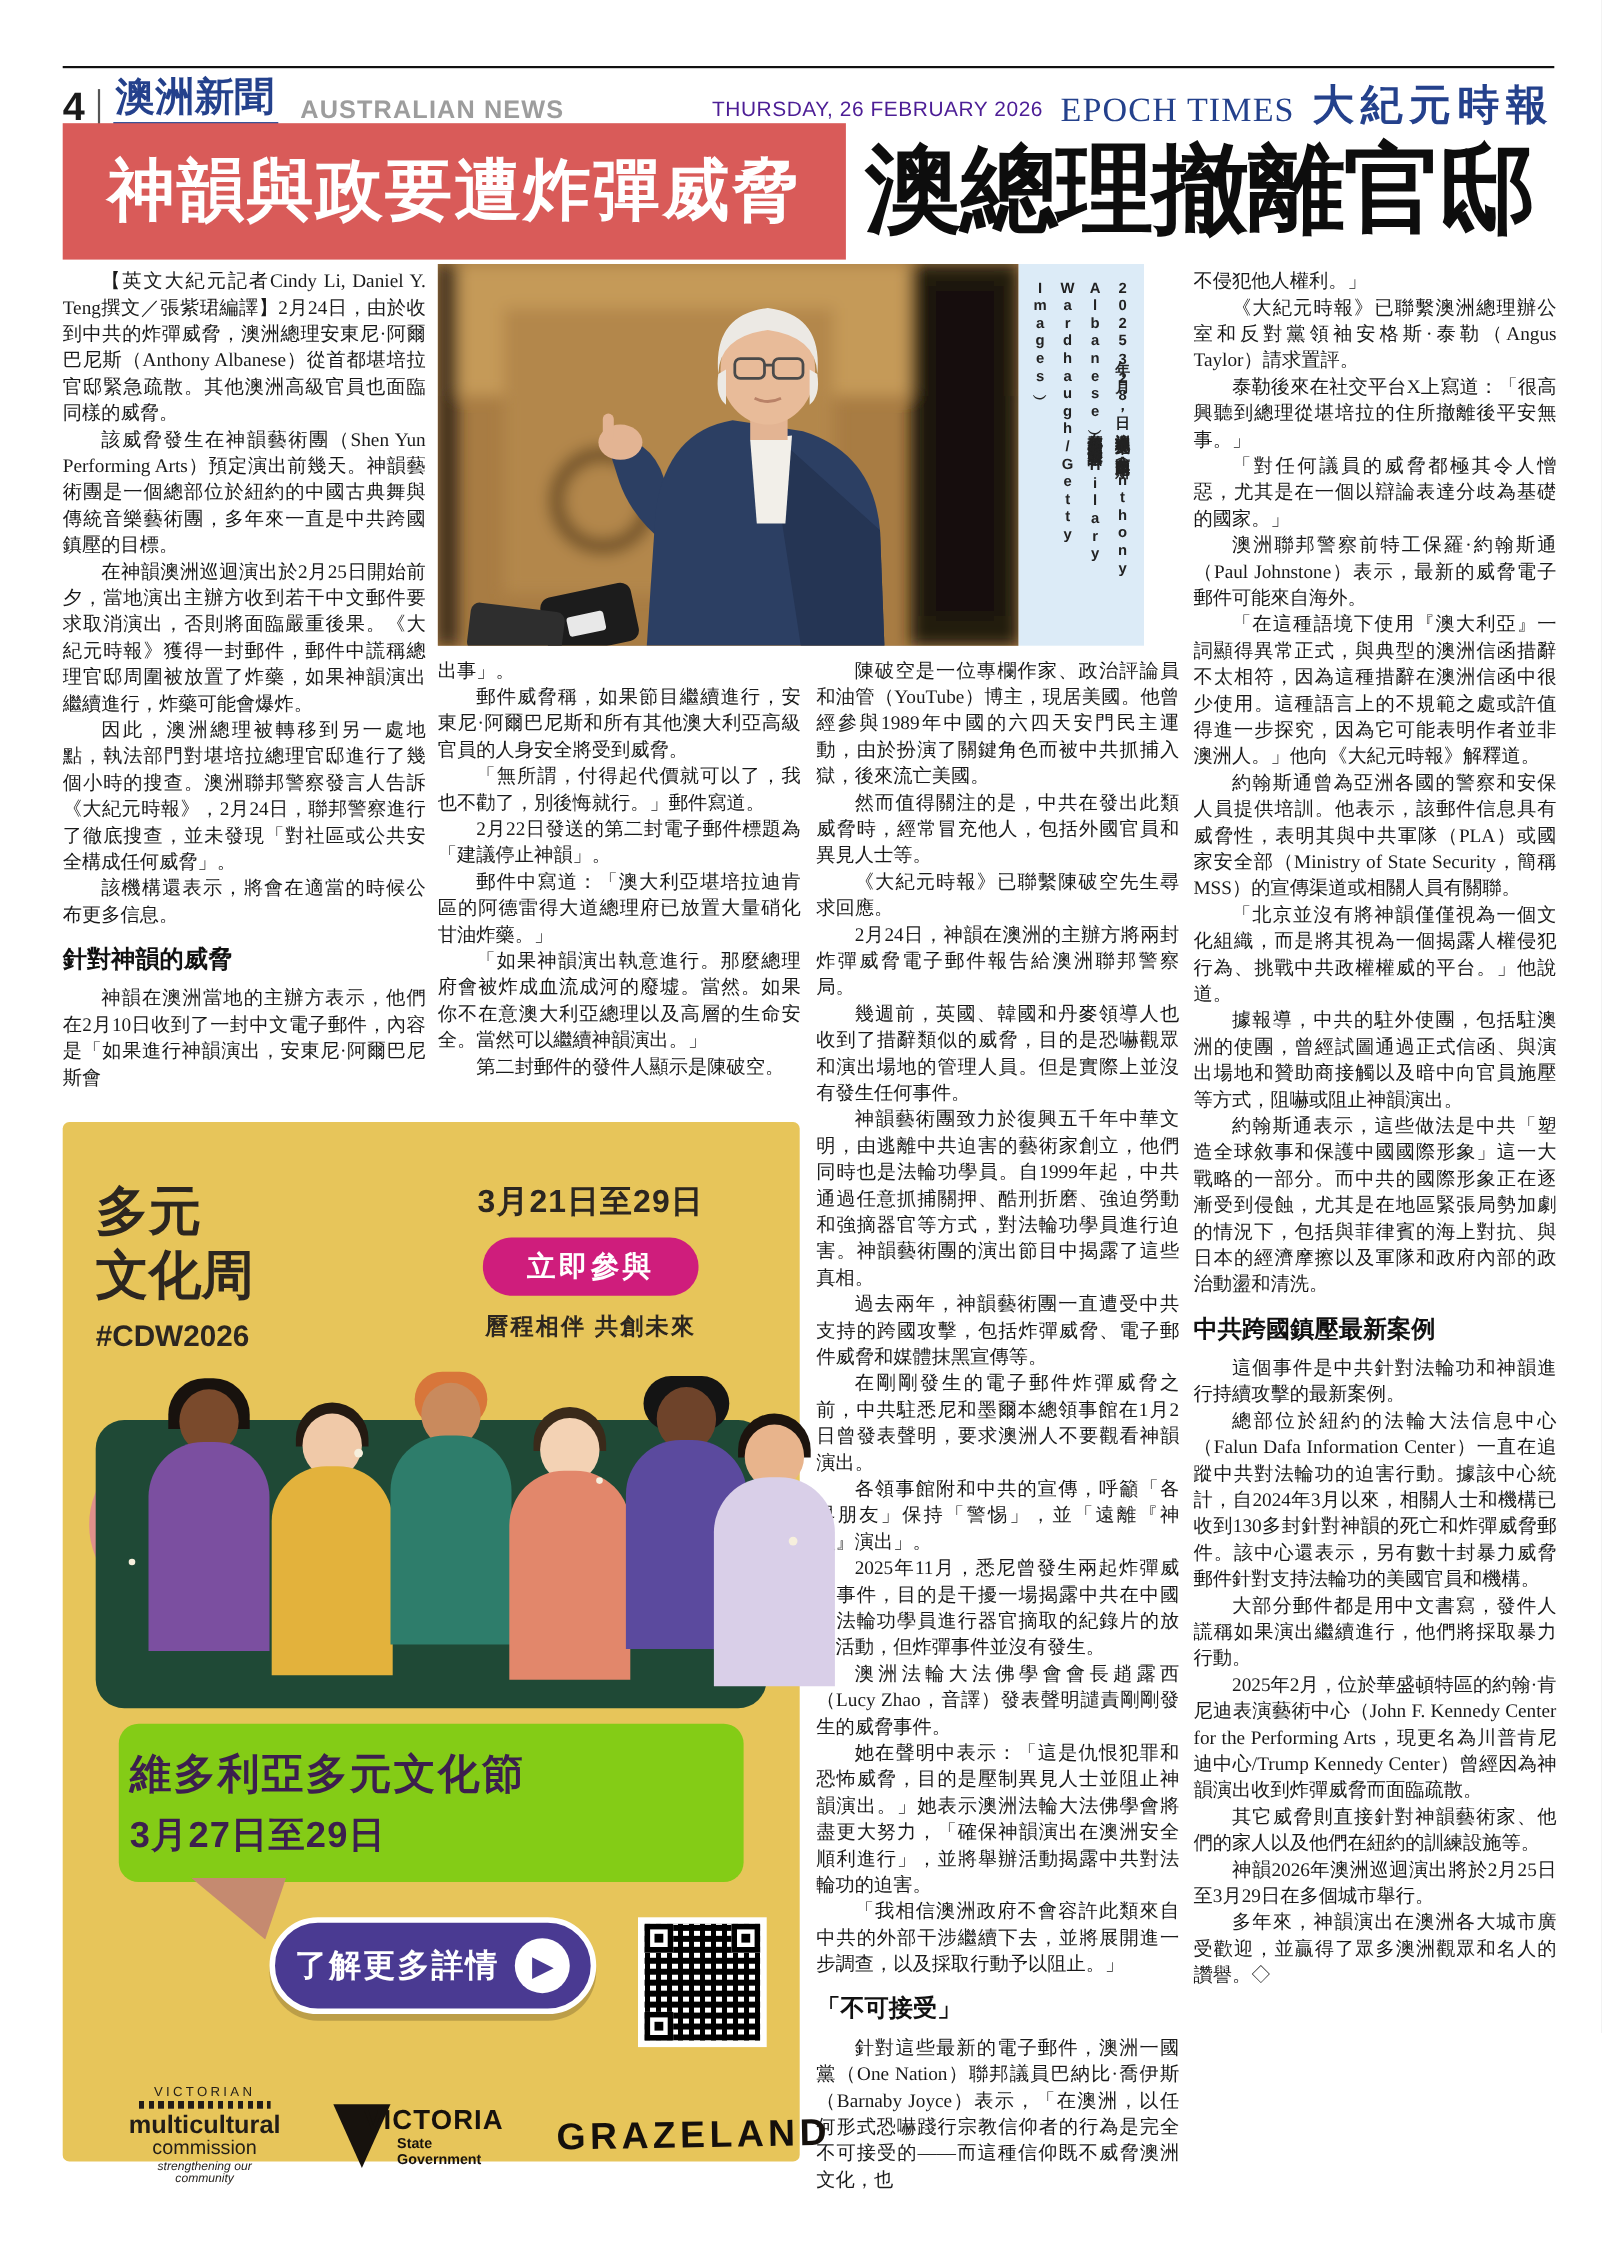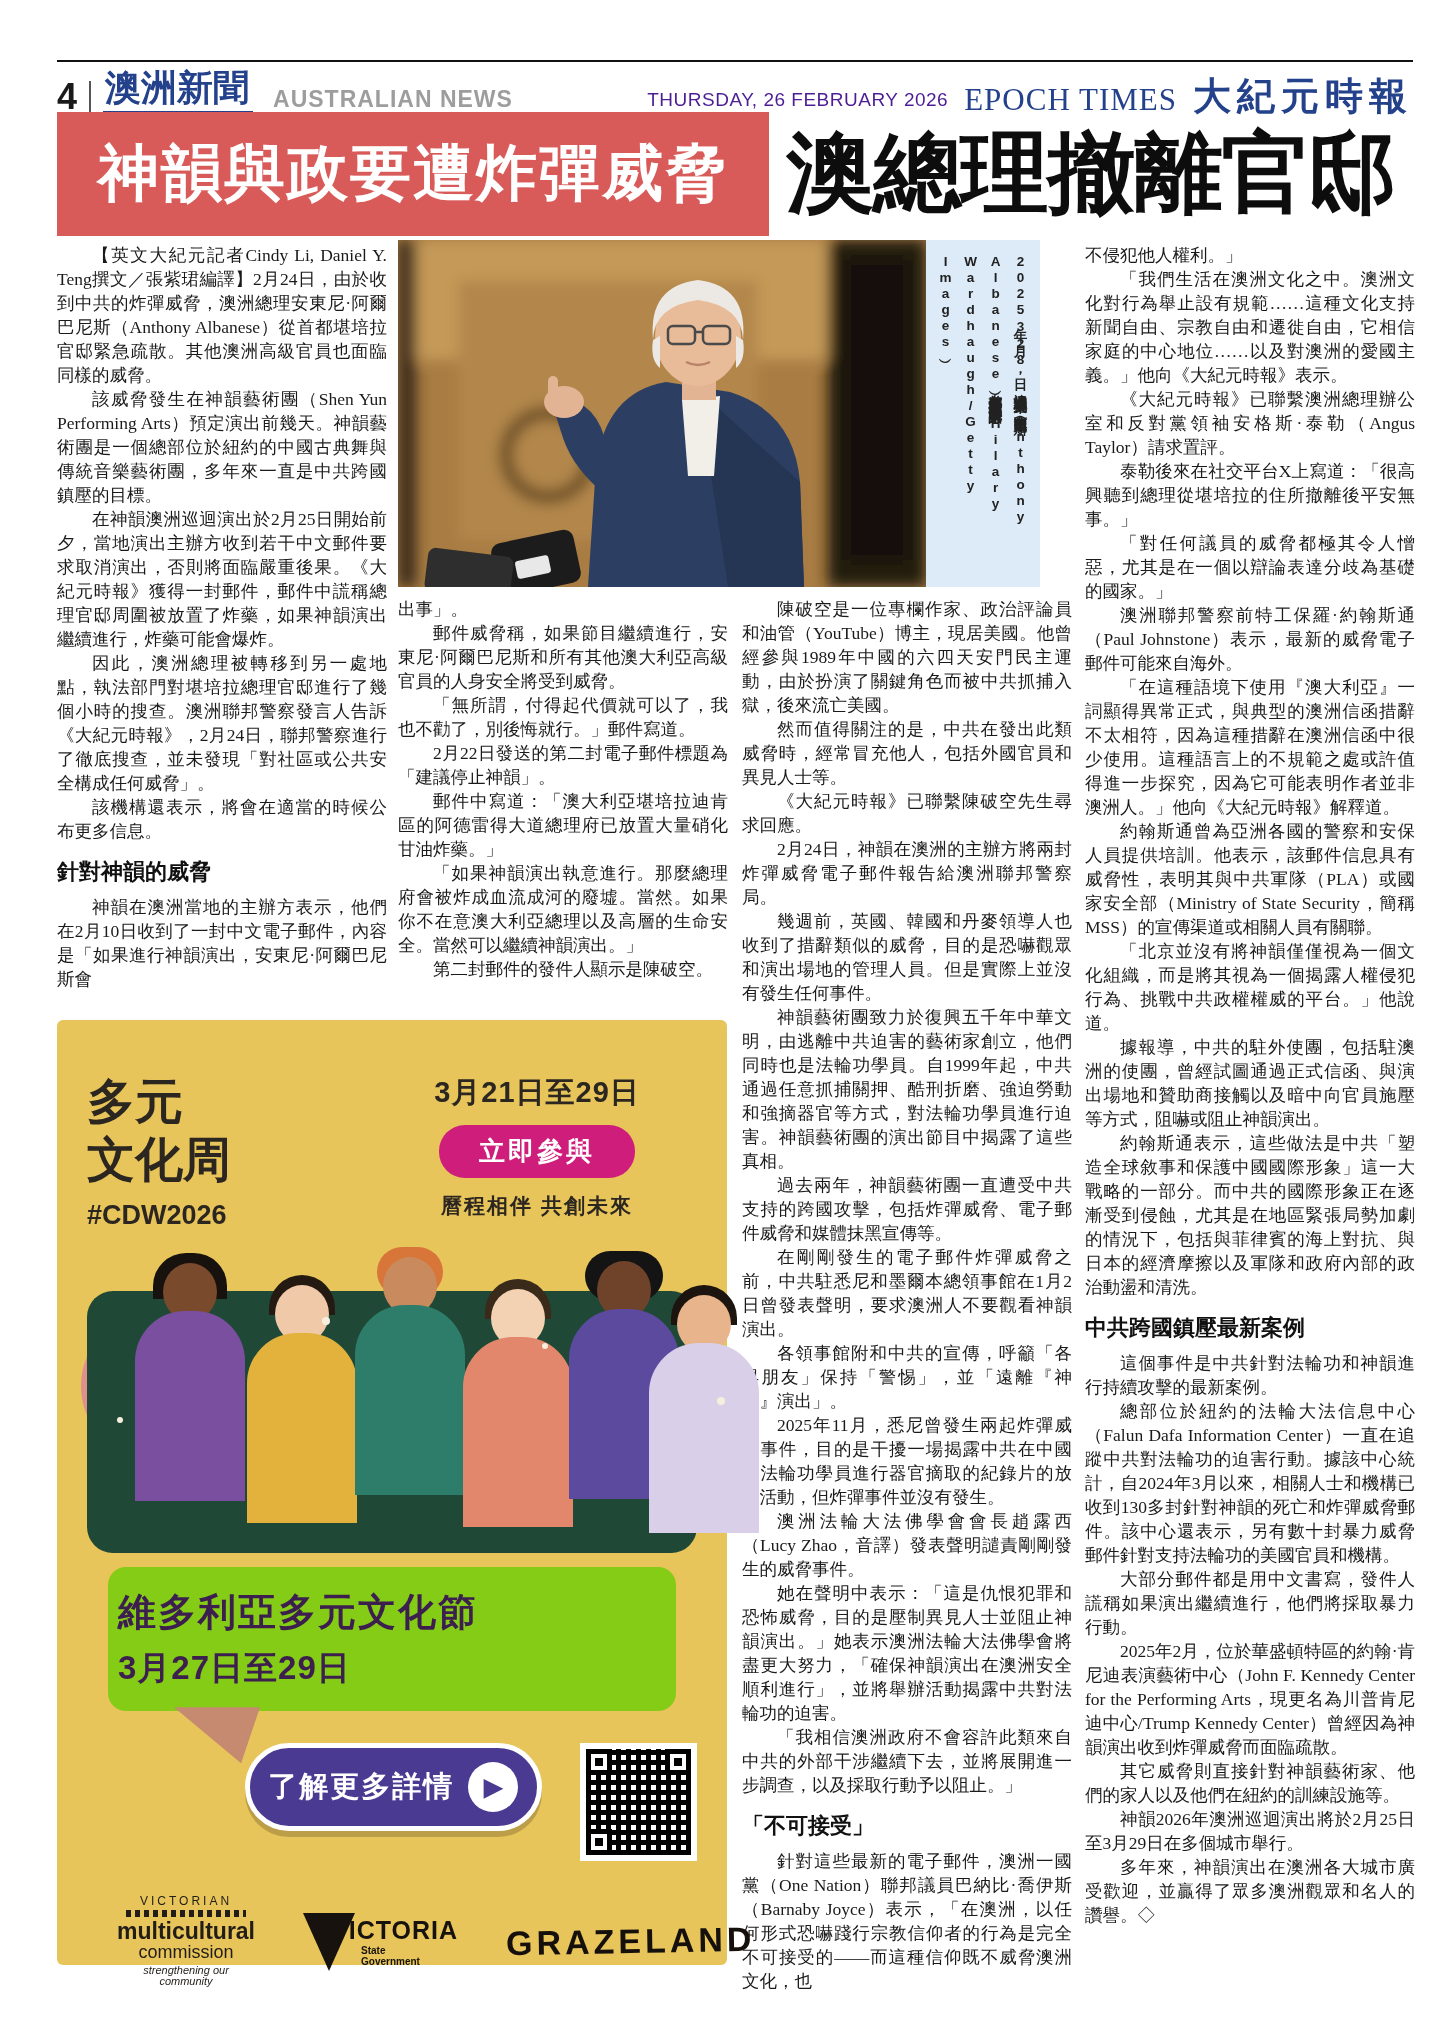--- a/index.html
+++ b/index.html
@@ -86,21 +86,21 @@
   .vmc{color:#221d18;text-align:center;line-height:1.05;}
   .vmc .l1{font-size:12px;letter-spacing:3px;}
   .vmc .arch{height:7px;width:120px;margin:2px auto;
       background-image:repeating-linear-gradient(90deg,#221d18 0 5px,transparent 5px 9px);}
   .vmc .l2{font-size:23px;font-weight:bold;}
   .vmc .l3{font-size:18px;}
   .vmc .l4{font-size:11px;font-style:italic;margin-top:3px;}
   .vicgov{display:flex;align-items:center;gap:6px;color:#17120d;}
   .vic-tri{width:0;height:0;border-left:26px solid transparent;border-right:26px solid transparent;border-top:58px solid #17120d;}
   .vic-txt .big{font-size:25px;font-weight:bold;letter-spacing:1px;margin-left:-30px;}
-  .vic-txt .sub{font-size:10px;font-weight:bold;line-height:1.1;}
+  .vic-txt .sub{font-size:13px;font-weight:bold;line-height:1.1;}
   .grazeland{font-size:34px;font-weight:bold;letter-spacing:4px;color:#15100c;transform:rotate(-1deg);}
 </style>
 </head>
 <body>
 
 <div class="page">
 
   <div class="top-rule"></div>
 
   <div class="masthead">
@@ -201,21 +201,20 @@
     <p>2025年11月，悉尼曾發生兩起炸彈威脅事件，目的是干擾一場揭露中共在中國對法輪功學員進行器官摘取的紀錄片的放映活動，但炸彈事件並沒有發生。</p>
     <p>澳洲法輪大法佛學會會長趙露西（Lucy Zhao，音譯）發表聲明譴責剛剛發生的威脅事件。</p>
     <p>她在聲明中表示：「這是仇恨犯罪和恐怖威脅，目的是壓制異見人士並阻止神韻演出。」她表示澳洲法輪大法佛學會將盡更大努力，「確保神韻演出在澳洲安全順利進行」，並將舉辦活動揭露中共對法輪功的迫害。</p>
     <p>「我相信澳洲政府不會容許此類來自中共的外部干涉繼續下去，並將展開進一步調查，以及採取行動予以阻止。」</p>
     <h3>「不可接受」</h3>
     <p>針對這些最新的電子郵件，澳洲一國黨（One Nation）聯邦議員巴納比·喬伊斯（Barnaby Joyce）表示，「在澳洲，以任何形式恐嚇踐行宗教信仰者的行為是完全不可接受的——而這種信仰既不威脅澳洲文化，也</p>
   </div>
 
   <div class="col col4">
     <p class="noindent">不侵犯他人權利。」</p>
-    <p>「我們生活在澳洲文化之中。澳洲文化對行為舉止設有規範……這種文化支持新聞自由、宗教自由和遷徙自由，它相信家庭的中心地位……以及對澳洲的愛國主義。」他向《大紀元時報》表示。</p>
     <p>《大紀元時報》已聯繫澳洲總理辦公室和反對黨領袖安格斯·泰勒（Angus Taylor）請求置評。</p>
     <p>泰勒後來在社交平台X上寫道：「很高興聽到總理從堪培拉的住所撤離後平安無事。」</p>
     <p>「對任何議員的威脅都極其令人憎惡，尤其是在一個以辯論表達分歧為基礎的國家。」</p>
     <p>澳洲聯邦警察前特工保羅·約翰斯通（Paul Johnstone）表示，最新的威脅電子郵件可能來自海外。</p>
     <p>「在這種語境下使用『澳大利亞』一詞顯得異常正式，與典型的澳洲信函措辭不太相符，因為這種措辭在澳洲信函中很少使用。這種語言上的不規範之處或許值得進一步探究，因為它可能表明作者並非澳洲人。」他向《大紀元時報》解釋道。</p>
     <p>約翰斯通曾為亞洲各國的警察和安保人員提供培訓。他表示，該郵件信息具有威脅性，表明其與中共軍隊（PLA）或國家安全部（Ministry of State Security，簡稱MSS）的宣傳渠道或相關人員有關聯。</p>
     <p>「北京並沒有將神韻僅僅視為一個文化組織，而是將其視為一個揭露人權侵犯行為、挑戰中共政權權威的平台。」他說道。</p>
     <p>據報導，中共的駐外使團，包括駐澳洲的使團，曾經試圖通過正式信函、與演出場地和贊助商接觸以及暗中向官員施壓等方式，阻嚇或阻止神韻演出。</p>
     <p>約翰斯通表示，這些做法是中共「塑造全球敘事和保護中國國際形象」這一大戰略的一部分。而中共的國際形象正在逐漸受到侵蝕，尤其是在地區緊張局勢加劇的情況下，包括與菲律賓的海上對抗、與日本的經濟摩擦以及軍隊和政府內部的政治動盪和清洗。</p>
     <h3>中共跨國鎮壓最新案例</h3>

